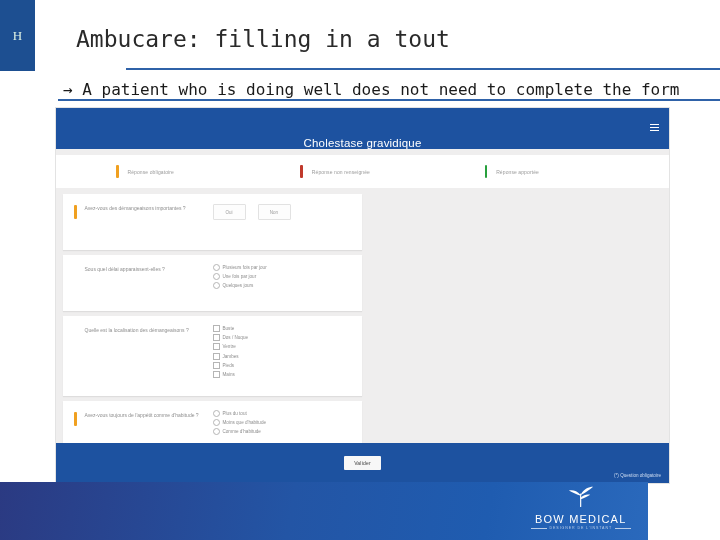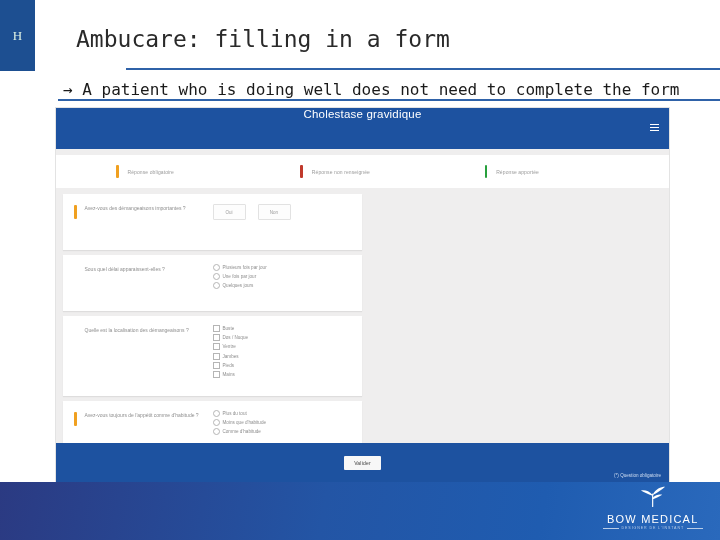--- a/index.html
+++ b/index.html
@@ -68,21 +68,21 @@
     left: 56px; top: 108px;
     width: 613px; height: 375px;
     background: #efeeee;
     box-shadow: 0 0 0 1px #e3e3e3;
     overflow: hidden;
   }
   .app-topbar {
     height: 41px;
     background: #1d52a0;
     display: flex;
-    align-items: flex-start;
+    align-items: flex-end;
     justify-content: center;
     position: relative;
   }
   .app-topbar-title {
     color: #ffffff;
     font-size: 11.5px;
     letter-spacing: .2px;
   }
   .hamburger {
     position: absolute;
@@ -234,21 +234,21 @@
     position: absolute;
     right: 8px; bottom: 5px;
     font-size: 4.6px;
     color: #cfddf1;
   }
 
   
   .brand-band {
     position: absolute;
     left: 0; bottom: 0;
-    width: 720px; height: 58px;
+    width: 648px; height: 58px;
     background: linear-gradient(100deg, #2b3a82 0%, #2355a5 45%, #1f5cb0 75%, #2a69bc 100%);
     overflow: hidden;
   }
   .brand-logo {
     position: absolute;
     right: 14px; top: 4px;
     text-align: center;
     color: #ffffff;
   }
   .brand-mark { height: 22px; margin-bottom: 1px; }
@@ -273,21 +273,21 @@
     margin: 0 3px;
   }
 </style>
 </head>
 <body>
 
 <div class="slide-accent-block">
   <span class="slide-accent-letter">H</span>
 </div>
 
-<div class="slide-title">Ambucare: filling in a form</div>
+<div class="slide-title">Ambucare: filling in a tout</div>
 <div class="title-rule"></div>
 <div class="slide-subtitle">→ A patient who is doing well does not need to complete the form</div>
 <div class="subtitle-rule"></div>
 
 <div class="app">
 
   <div class="app-topbar">
     <span class="app-topbar-title">Cholestase gravidique</span>
     <span class="hamburger">
       <span></span>

